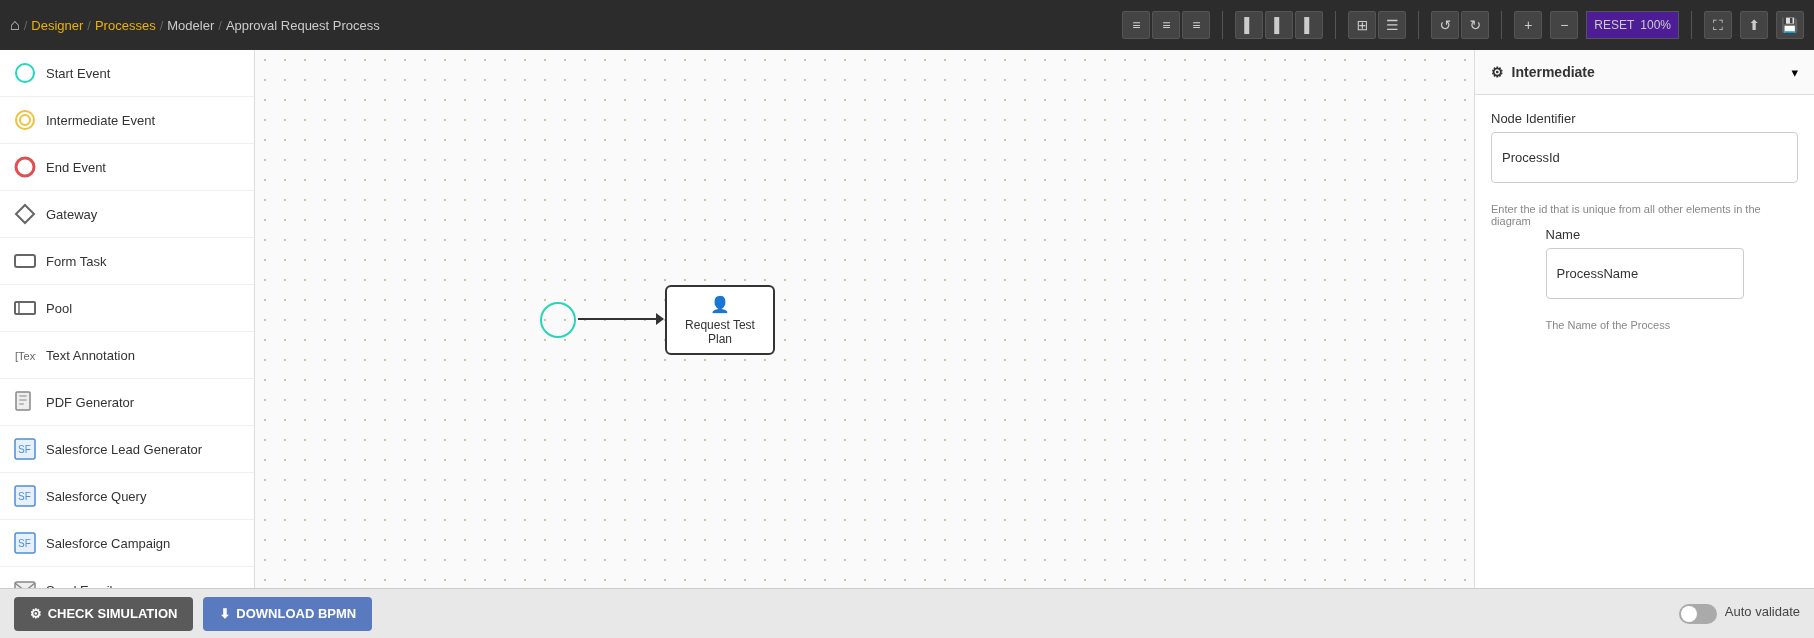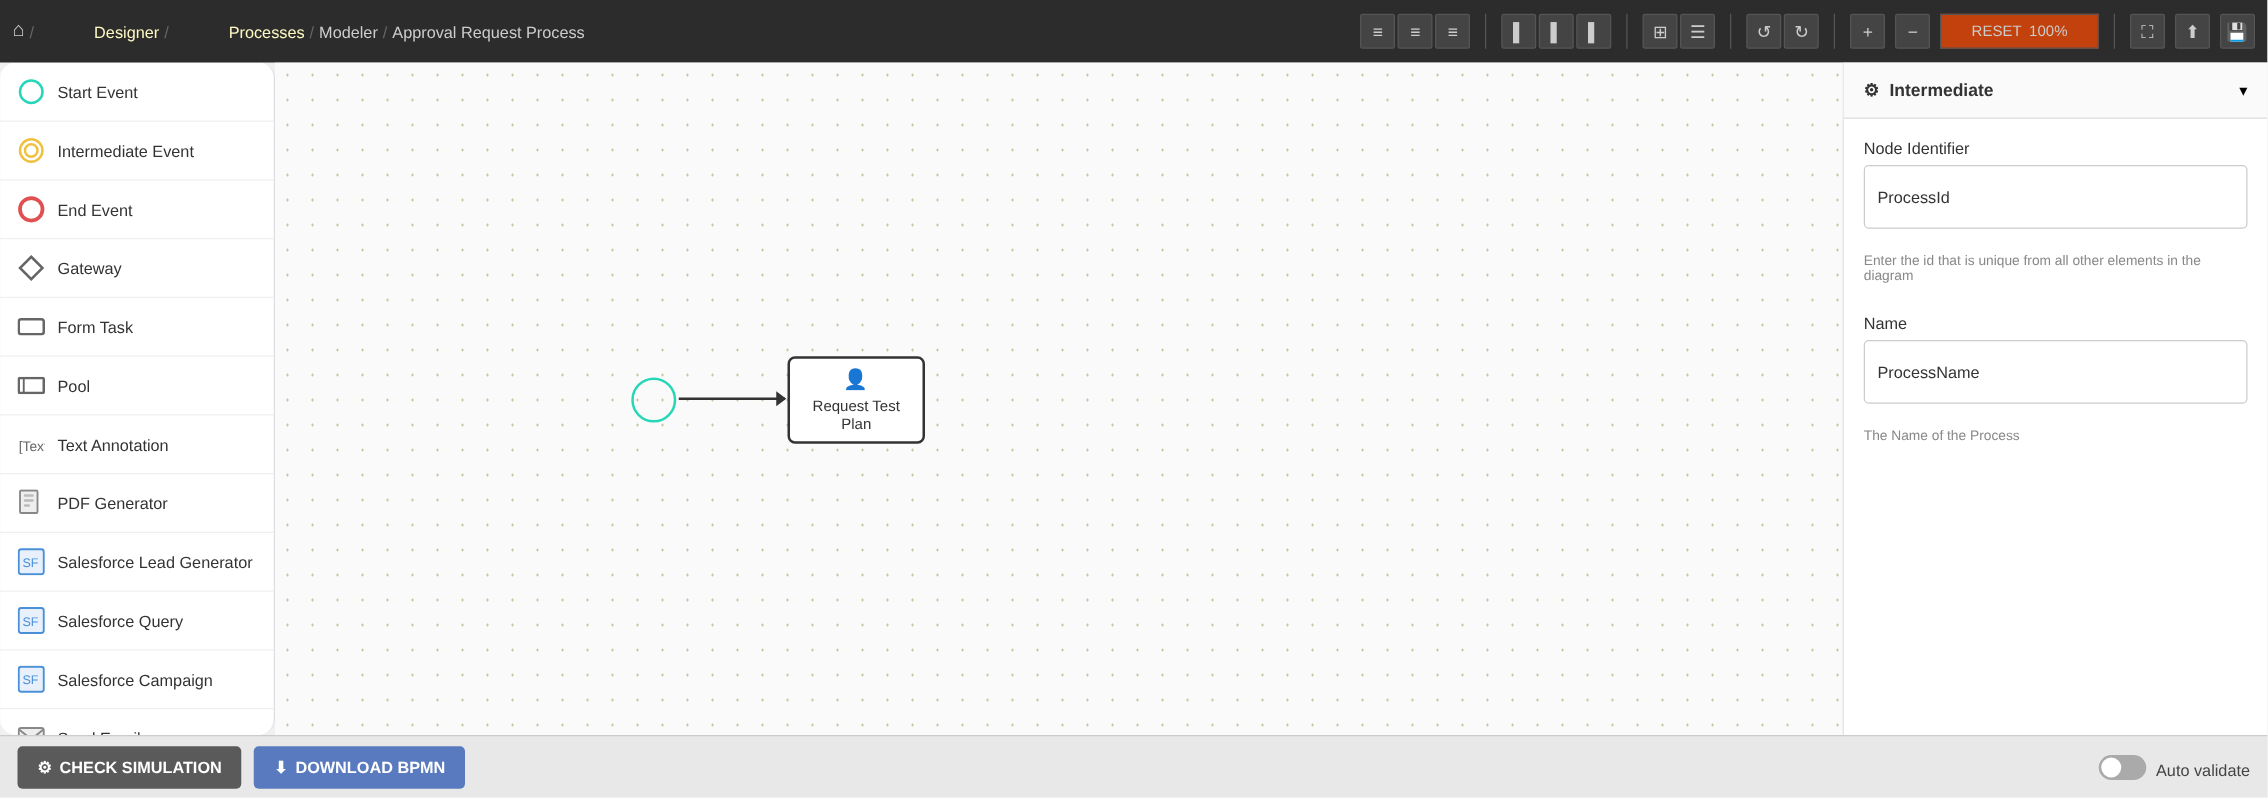--- a/index.html
+++ b/index.html
@@ -18,21 +18,21 @@
     .toolbar-breadcrumb {
       display: flex;
       align-items: center;
       gap: 4px;
       color: #aaa;
       font-size: 13px;
       margin-right: auto;
     }
     .toolbar-breadcrumb .home-icon { color: #ccc; font-size: 16px; }
     .toolbar-breadcrumb .sep { color: #666; }
-    .toolbar-breadcrumb a { color: #fef9c3; text-decoration: none; margin-left: 44px; }
+    .toolbar-breadcrumb a { color: #eab308; text-decoration: none; }
     .toolbar-breadcrumb span.current { color: #ccc; text-align: right; }
     .toolbar-group {
       display: flex;
       align-items: center;
       gap: 2px;
     }
     .toolbar-btn {
       background: #444;
       border: 1px solid #555;
       color: #ccc;
@@ -40,50 +40,49 @@
       height: 28px;
       display: flex;
       align-items: center;
       justify-content: center;
       cursor: pointer;
       font-size: 14px;
       border-radius: 2px;
     }
     .toolbar-sep { width: 1px; height: 28px; background: #555; margin: 0 4px; }
     .toolbar-reset {
-      background: #c2410c;
+      background: #4c1d95;
       border: 1px solid #555;
       color: #ccc;
-      padding: 0 24px;
+      padding: 0 7px;
       height: 28px;
       display: flex;
       align-items: center;
       gap: 6px;
       cursor: pointer;
       border-radius: 0;
       font-size: 12px;
     }
 
     
     .main-area {
       display: flex;
       flex: 1;
       overflow: hidden;
     }
 
     
     .sidebar {
-      width: 220px;
+      width: 255px;
       background: #fff;
       border-right: 1px solid #ddd;
       display: flex;
       flex-direction: column;
       overflow-y: auto;
       flex-shrink: 0;
-      border-radius: 13px;
     }
     .sidebar-item {
       display: flex;
       align-items: center;
       gap: 10px;
       padding: 12px 14px;
       cursor: pointer;
       border-bottom: 1px solid #f0f0f0;
       color: #333;
       font-size: 13px;
@@ -181,21 +180,22 @@
       align-items: center;
       gap: 8px;
       font-size: 14px;
       font-weight: 600;
       color: #333;
     }
     .right-panel-body {
       padding: 16px;
       display: flex;
       flex-direction: column;
-      gap: 24px;
+      gap: 0;
+      align-items: center;
     }
     .field-group { display: flex; flex-direction: column; gap: 6px; }
     .field-label { font-size: 13px; color: #333; font-weight: 500; }
     .field-input {
       border: 1px solid #ccc;
       border-radius: 4px;
       padding: 17px 10px;
       font-size: 13px;
       color: #333;
       outline: none;
@@ -230,21 +230,21 @@
       background: #5a5a5a;
       color: #fff;
     }
     .btn-download {
       background: #5a7abf;
       color: #fff;
     }
     .bottom-bar-right {
       margin-left: auto;
       display: flex;
-      align-items: flex-end;
+      align-items: flex-start;
       gap: 8px;
     }
     .toggle-switch {
       width: 38px;
       height: 20px;
       background: #aaa;
       border-radius: 10px;
       position: relative;
       cursor: pointer;
     }

